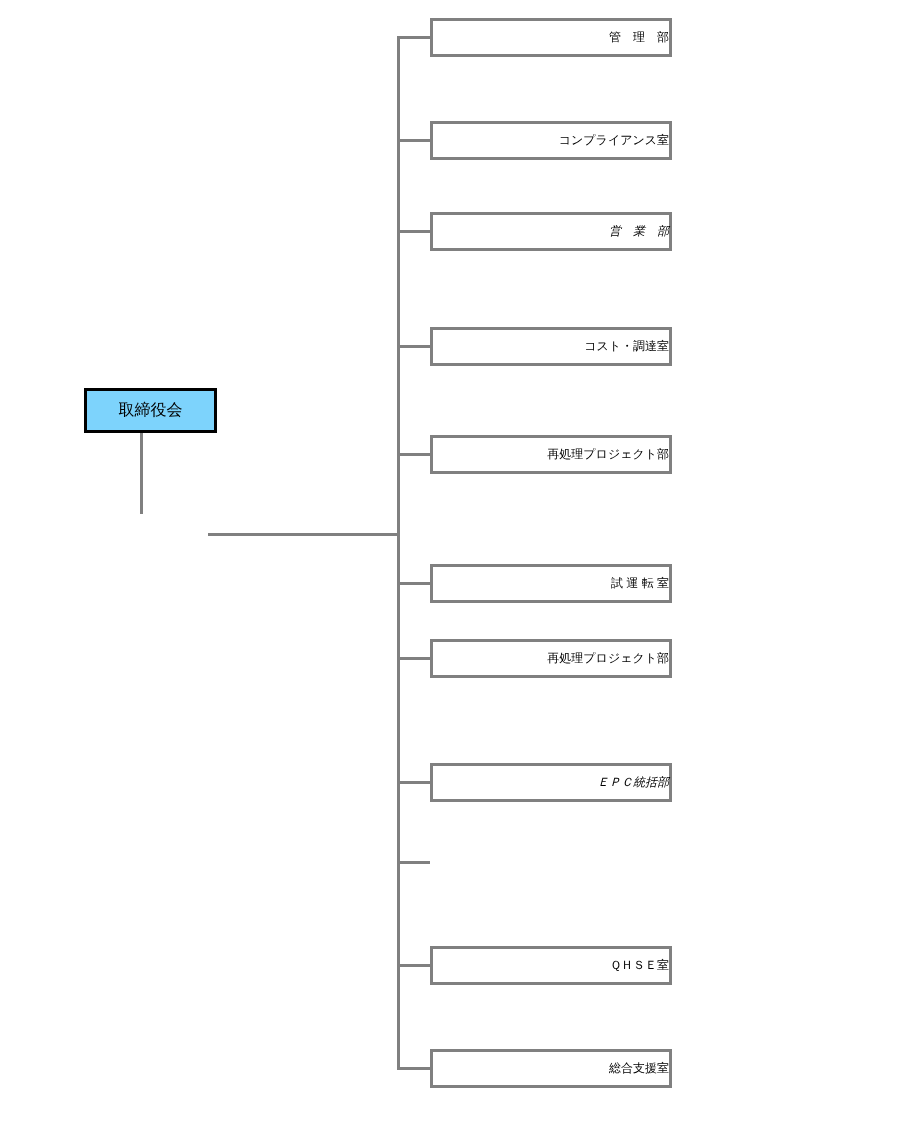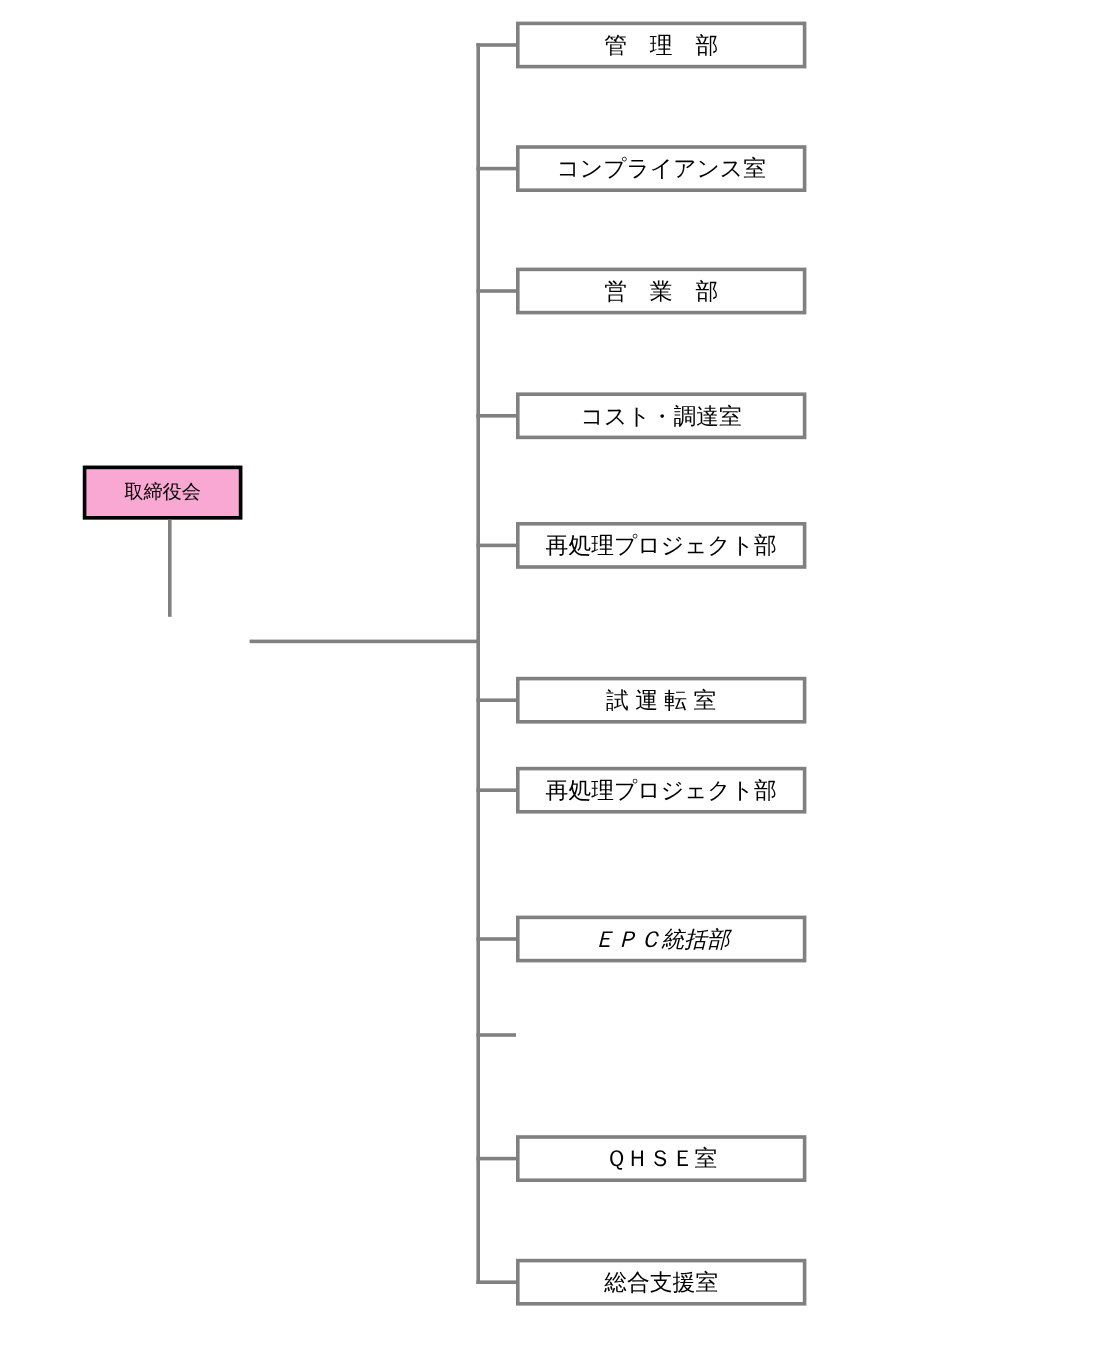--- a/index.html
+++ b/index.html
@@ -11,25 +11,25 @@
   #canvas {
     position: relative;
     width: 917px;
     height: 1121px;
     background: #ffffff;
     overflow: hidden;
   }
   
   .exec-box {
     position: absolute;
-    left: 69px;
+    left: 84px;
     width: 133px;
     box-sizing: border-box;
     border: 3px solid #000000;
-    background: #f9a8d4;
+    background: #7dd3fc;
     display: flex;
     align-items: center;
     justify-content: center;
     font-size: 16px;
     color: #000000;
     white-space: nowrap;
   }
   #board-box      { top: 388px; height: 45px; }
   #president-box  { top: 514px; height: 42px; }
 
@@ -44,21 +44,21 @@
 
   
   .dept {
     position: absolute;
     left: 397px;
     width: 275px;
     height: 39px;
   }
   .dept:nth-of-type(1)  { top: 18px; }
   .dept:nth-of-type(2)  { top: 121px; }
-  .dept:nth-of-type(3)  { top: 223px; }
+  .dept:nth-of-type(3)  { top: 212px; font-style: italic; }
   .dept:nth-of-type(4)  { top: 327px; }
   .dept:nth-of-type(5)  { top: 435px; }
   .dept:nth-of-type(6)  { top: 564px; }
   .dept:nth-of-type(7)  { top: 639px; }
   .dept:nth-of-type(8)  { top: 763px; font-style: italic; }
   .dept:nth-of-type(9)  { top: 843px; }
   .dept:nth-of-type(10) { top: 946px; padding-left: 22px; }
   .dept:nth-of-type(11) { top: 1049px; }
 
   .dept .branch {
@@ -73,22 +73,22 @@
     position: absolute;
     left: 33px;
     top: 0;
     width: 242px;
     height: 39px;
     box-sizing: border-box;
     border: 3px solid #808080;
     background: #ffffff;
     display: flex;
     align-items: center;
-    justify-content: center;
-    font-size: 19px;
+    justify-content: flex-end;
+    font-size: 12px;
     color: #000000;
     white-space: nowrap;
   }
 </style>
 </head>
 <body>
 
 <div id="canvas">
 
   <div class="exec-box" id="board-box">

